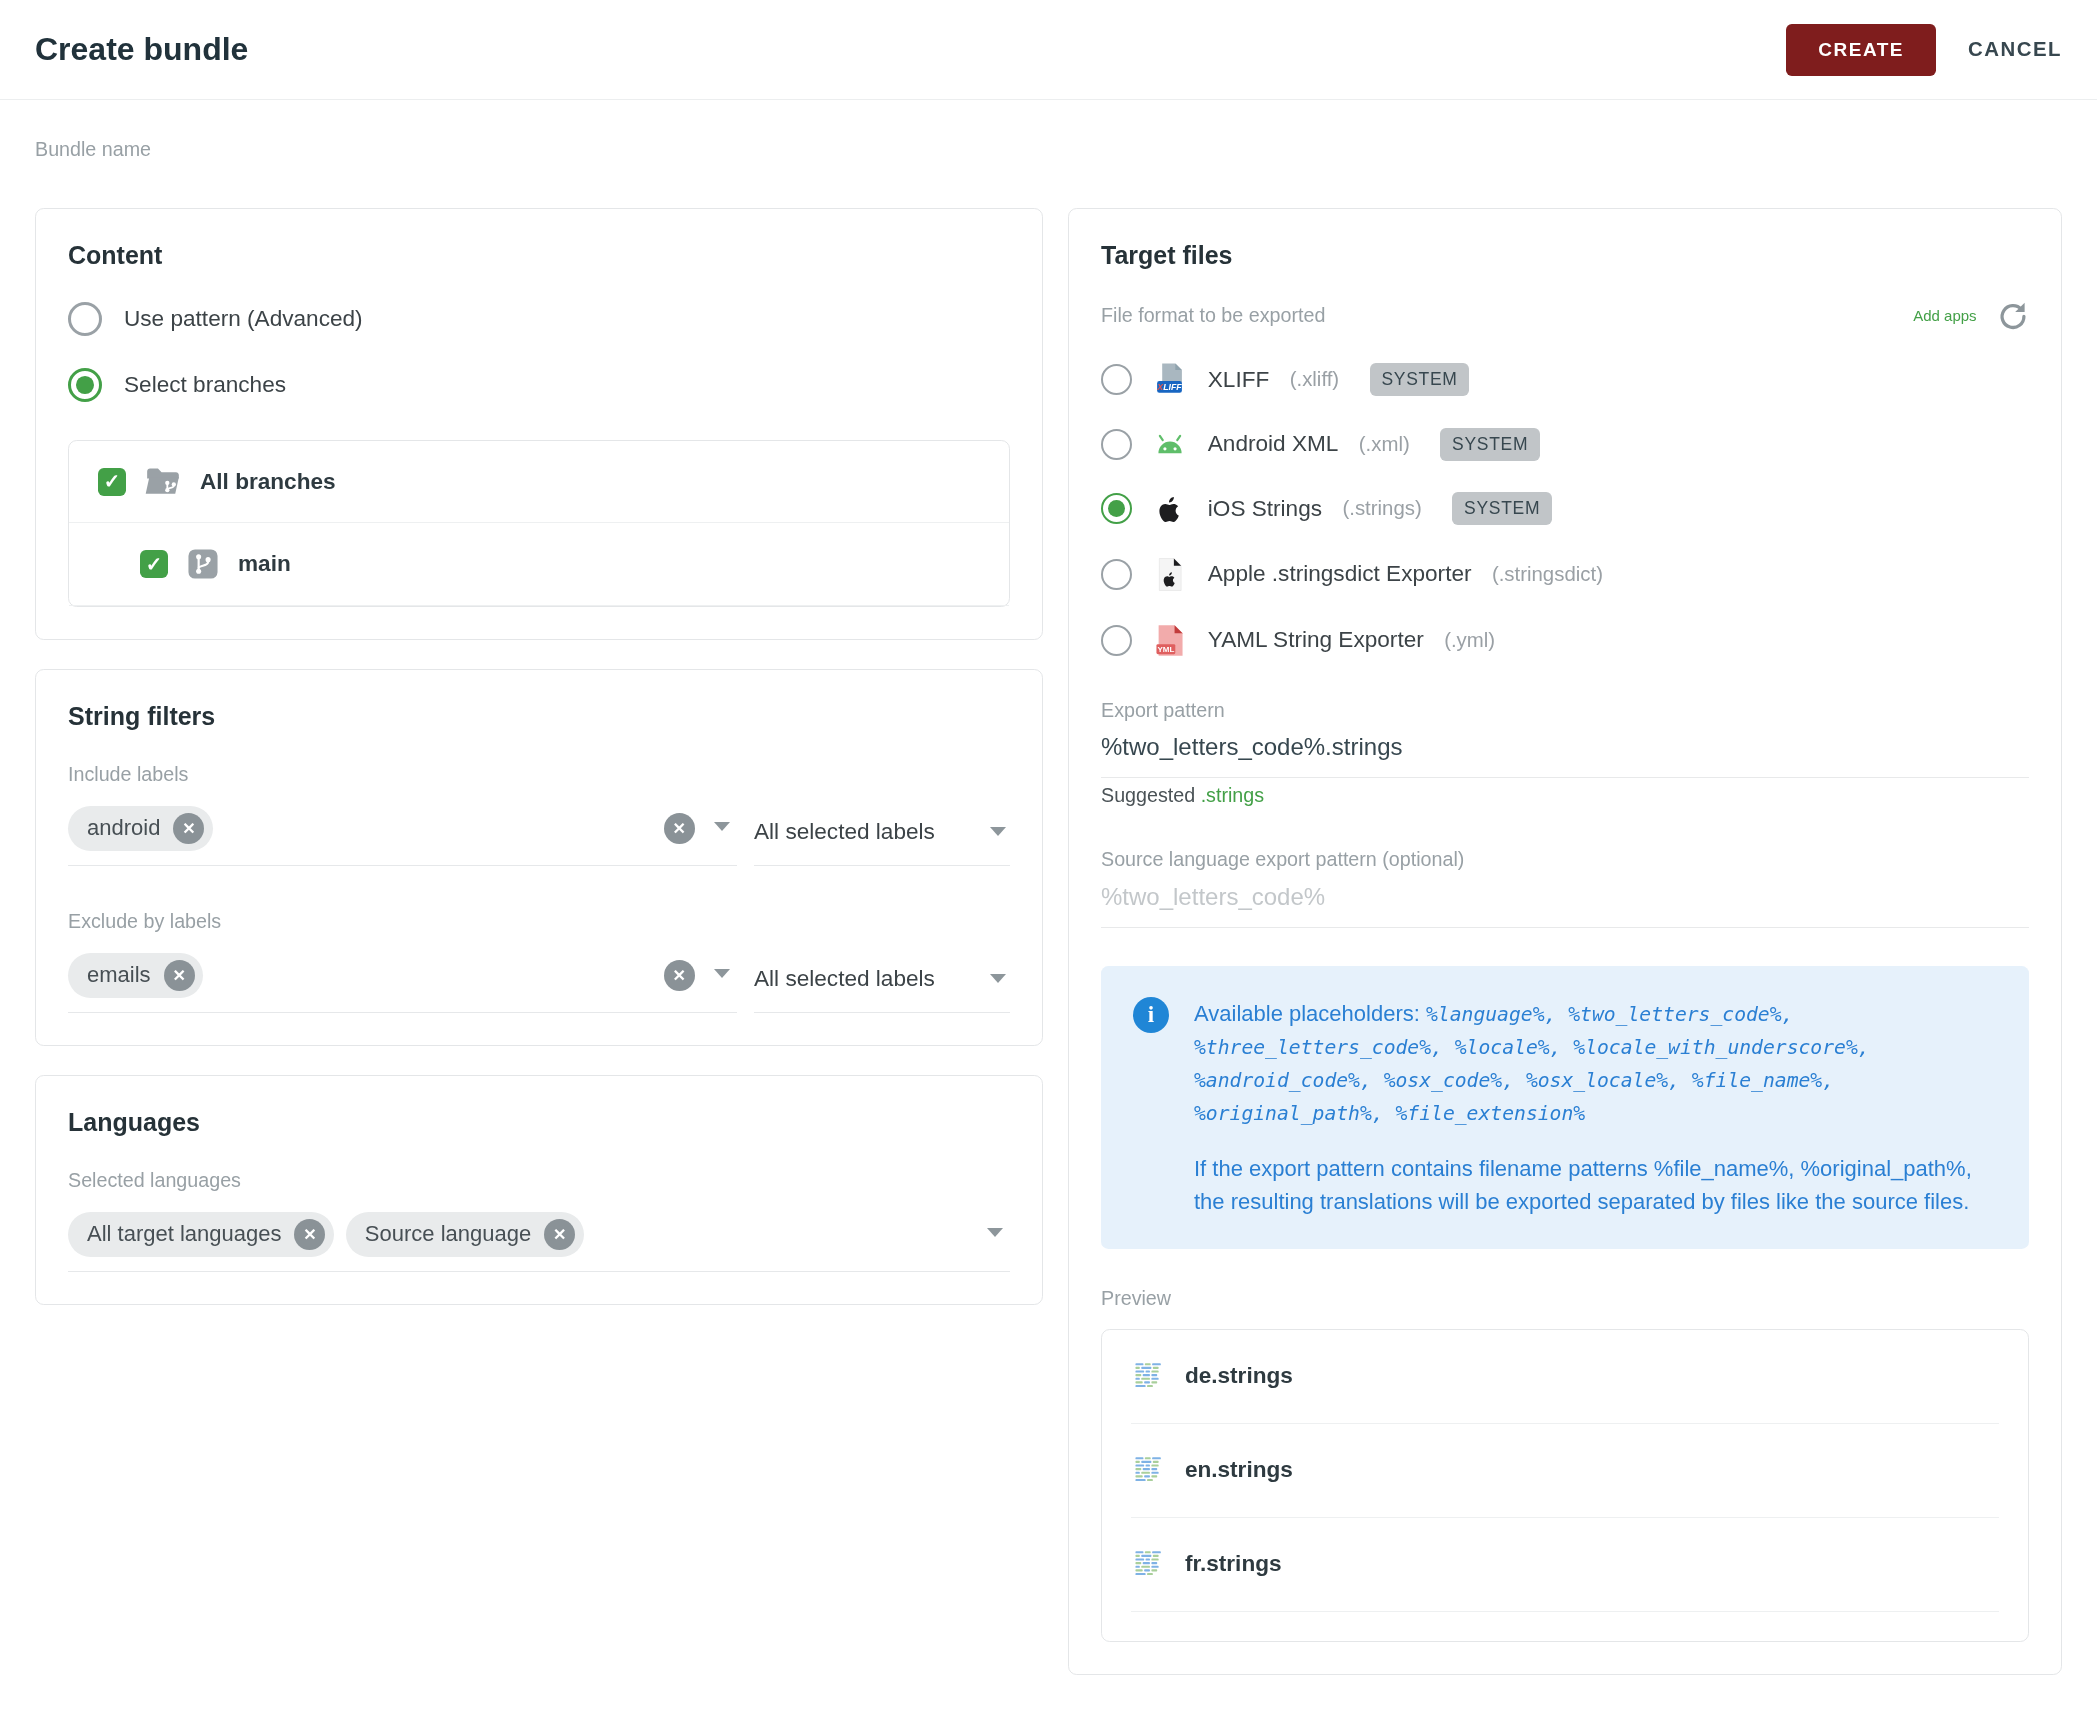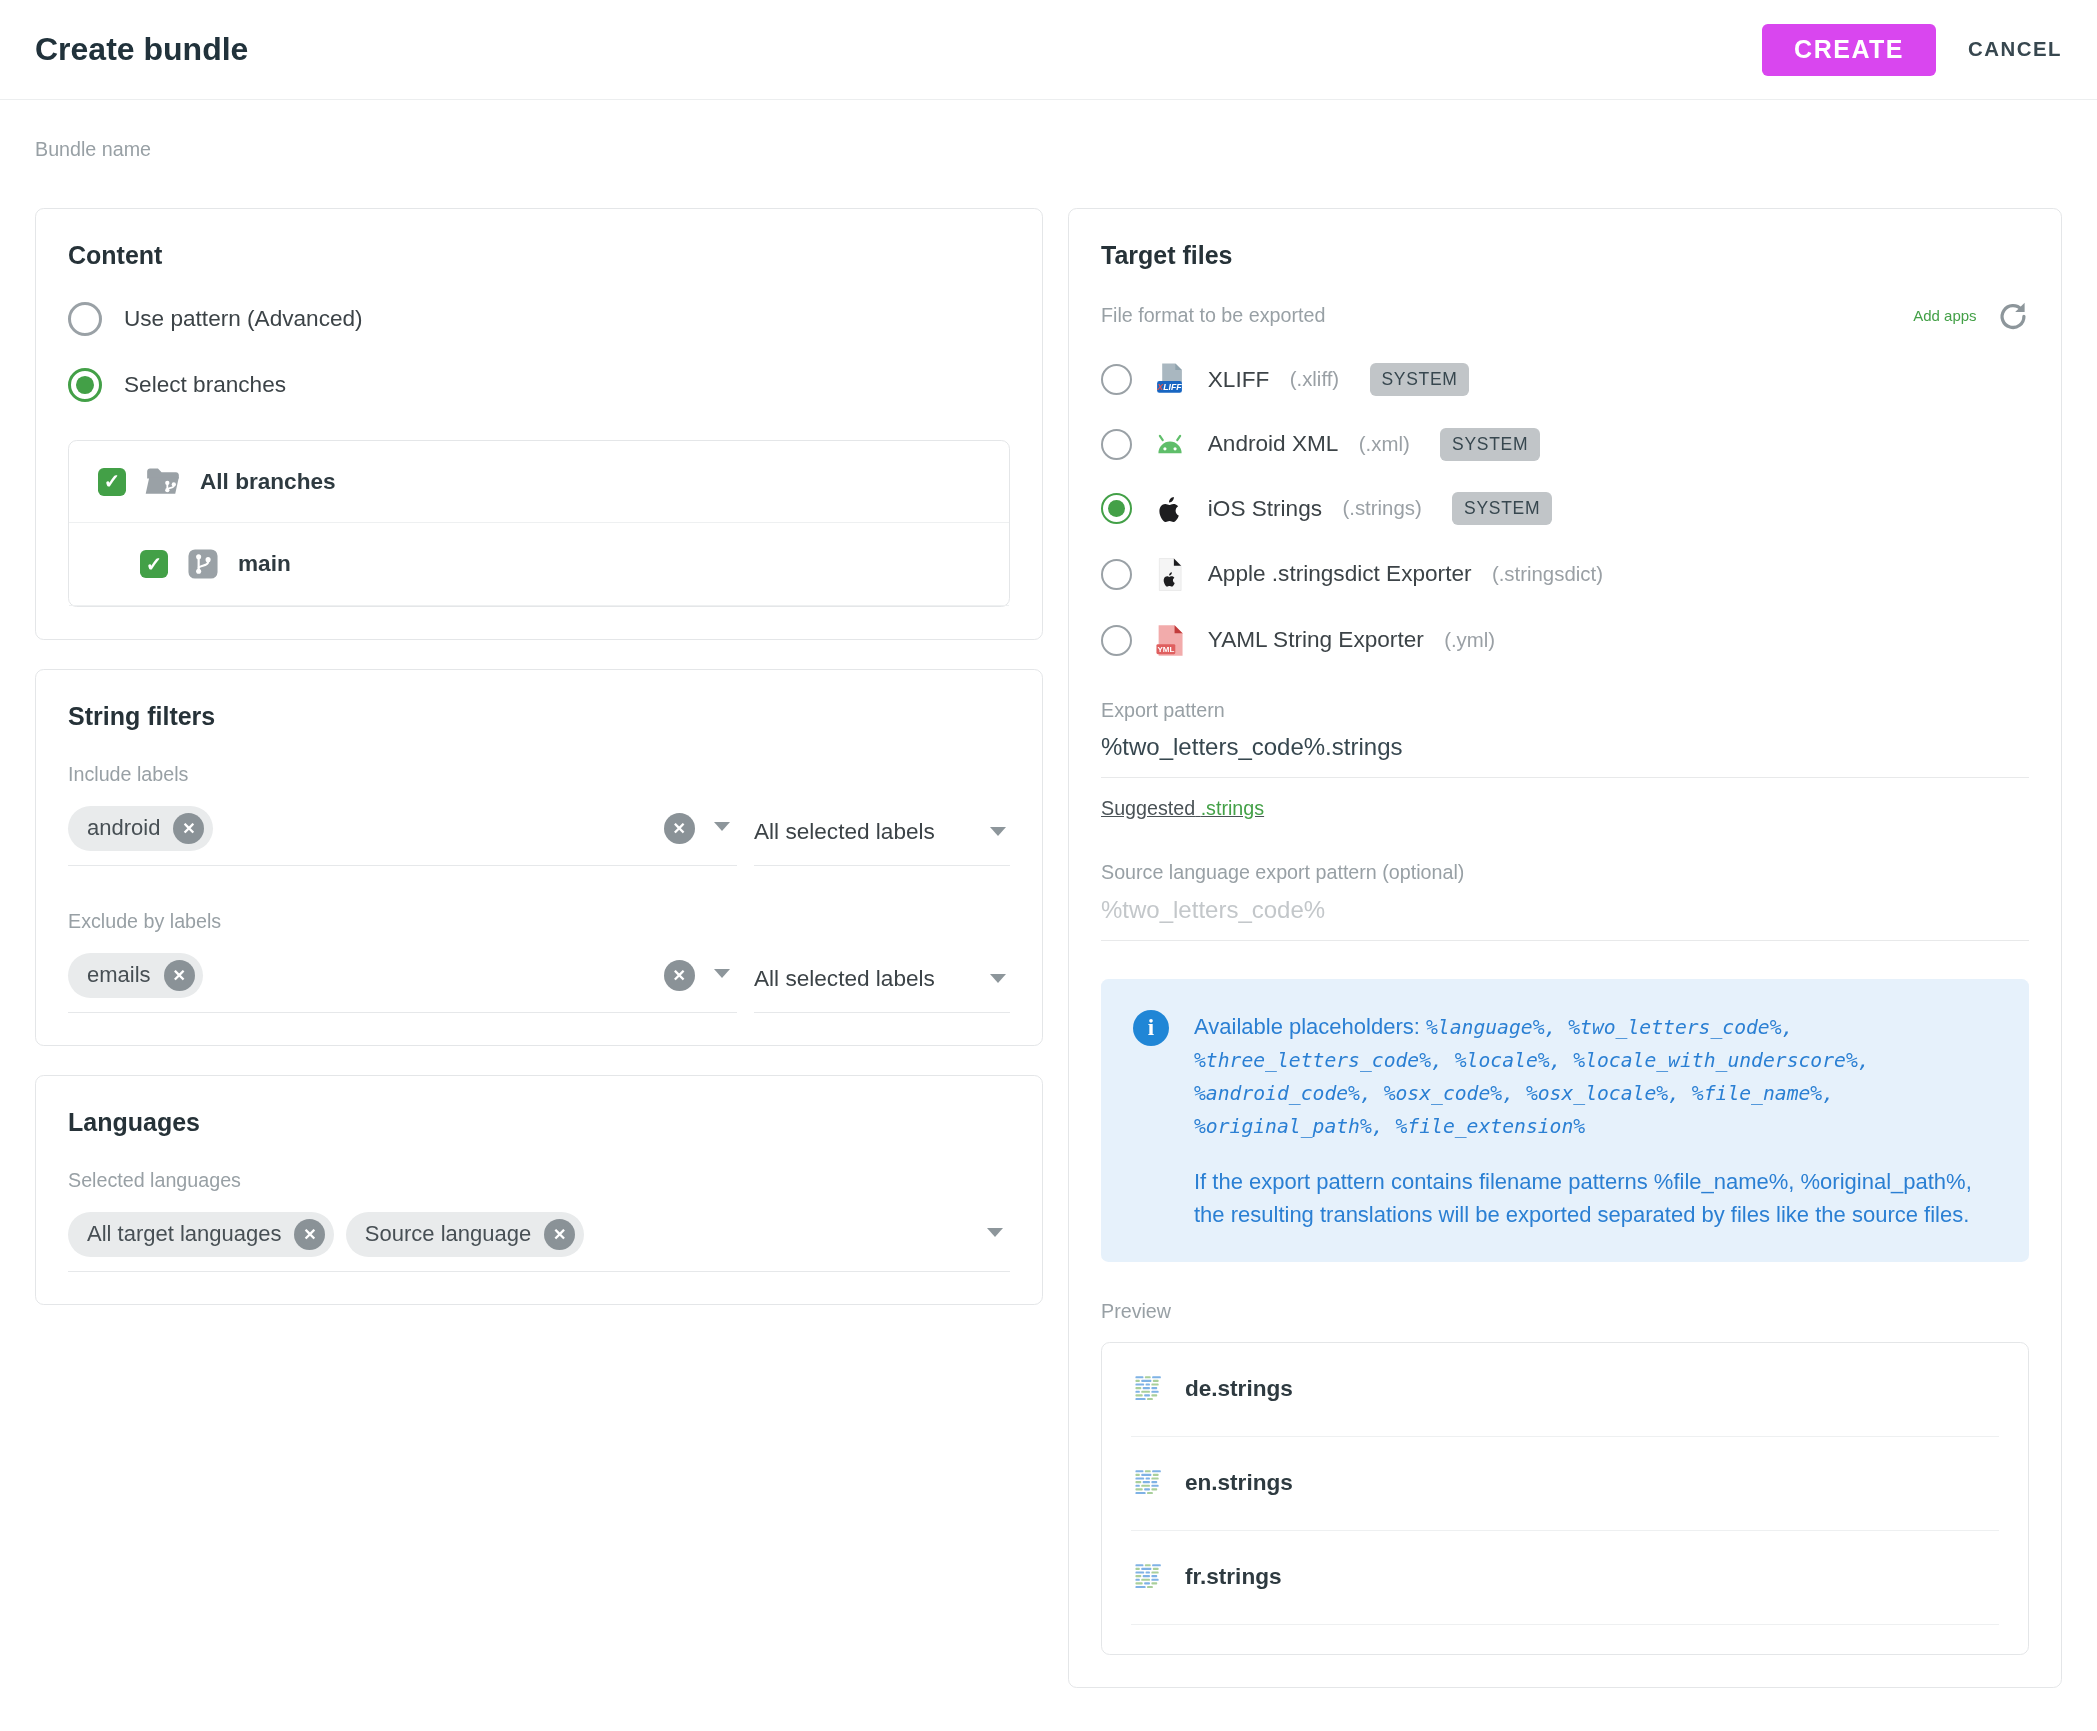--- a/index.html
+++ b/index.html
@@ -4,22 +4,22 @@
 <style>
   html,body{margin:0;padding:0;background:#fff;}
   body{width:2097px;min-height:1732px;font-family:"Liberation Sans",sans-serif;color:#3C4347;overflow:hidden;}
   *{box-sizing:border-box;}
 
   
   .topbar{height:100px;display:flex;align-items:center;justify-content:space-between;
           padding:0 35px;border-bottom:1.5px solid #ECEEEF;}
   .page-title{font-size:32px;font-weight:700;color:#21323B;margin:0;}
   .top-actions{display:flex;align-items:center;gap:32px;}
-  .btn-create{background:#d946ef;color:#fff;border:none;border-radius:5.8px;height:52px;padding:0 32px;
-              font-family:inherit;font-size:25px;font-weight:700;letter-spacing:1.5px;cursor:pointer;}
+  .btn-create{background:#7f1d1d;color:#fff;border:none;border-radius:5.8px;height:52px;padding:0 32px;
+              font-family:inherit;font-size:19px;font-weight:700;letter-spacing:1.5px;cursor:pointer;}
   .btn-cancel{background:none;border:none;color:#37474F;font-family:inherit;font-size:20.4px;
               font-weight:700;letter-spacing:1.5px;cursor:pointer;padding:0;}
 
   
   .bundle-field{margin:38px 35px 0;}
   .field-label{font-size:19.7px;color:#98A0A5;display:block;}
   .uinput{display:block;width:100%;border:none;outline:none;background:transparent;
           border-bottom:1.5px solid #E8E9EA;font-family:inherit;font-size:24px;color:#37474F;
           padding:11.7px 0 16px;}
   .uinput::placeholder{color:#C3C7CA;}
@@ -76,21 +76,21 @@
   .add-apps a{color:#43A047;font-size:15px;text-decoration:none;cursor:pointer;}
   .fmt-row{display:flex;align-items:center;gap:20.4px;margin-top:31px;cursor:pointer;}
   .fmt-icon{width:35px;display:flex;justify-content:center;flex:none;}
   .fmt-name{font-size:22.6px;color:#3C4347;}
   .fmt-ext{font-size:20.4px;color:#9AA0A5;}
   .badge{background:#C1C5C8;color:#37474F;font-size:17.5px;padding:5.8px 11.7px;border-radius:5.8px;
          margin-left:10.2px;letter-spacing:0.7px;}
   .badge:empty{display:none;}
 
   .pattern-block{margin-top:41px;}
-  .suggested{margin-top:19px;font-size:19.7px;color:#4A5256;text-decoration:underline;}
+  .suggested{margin-top:6px;font-size:19.7px;color:#4A5256;}
   .suggested a{color:#43A047;text-decoration:none;cursor:pointer;}
 
   .info-box{background:#E6F1FB;border-radius:7.3px;padding:31px 32px;display:flex;gap:25px;margin-top:38px;}
   .info-icon{width:36px;height:36px;border-radius:50%;background:#2086D6;color:#fff;flex:none;
              display:flex;align-items:center;justify-content:center;font-size:23px;font-weight:700;
              font-family:"Liberation Serif",serif;}
   .info-text{font-size:22px;color:#2A7FD3;line-height:1.5;}
   .mono{font-family:"DejaVu Sans Mono",monospace;font-style:italic;font-size:19.7px;}
   .info-note{margin-top:23px;}
 

